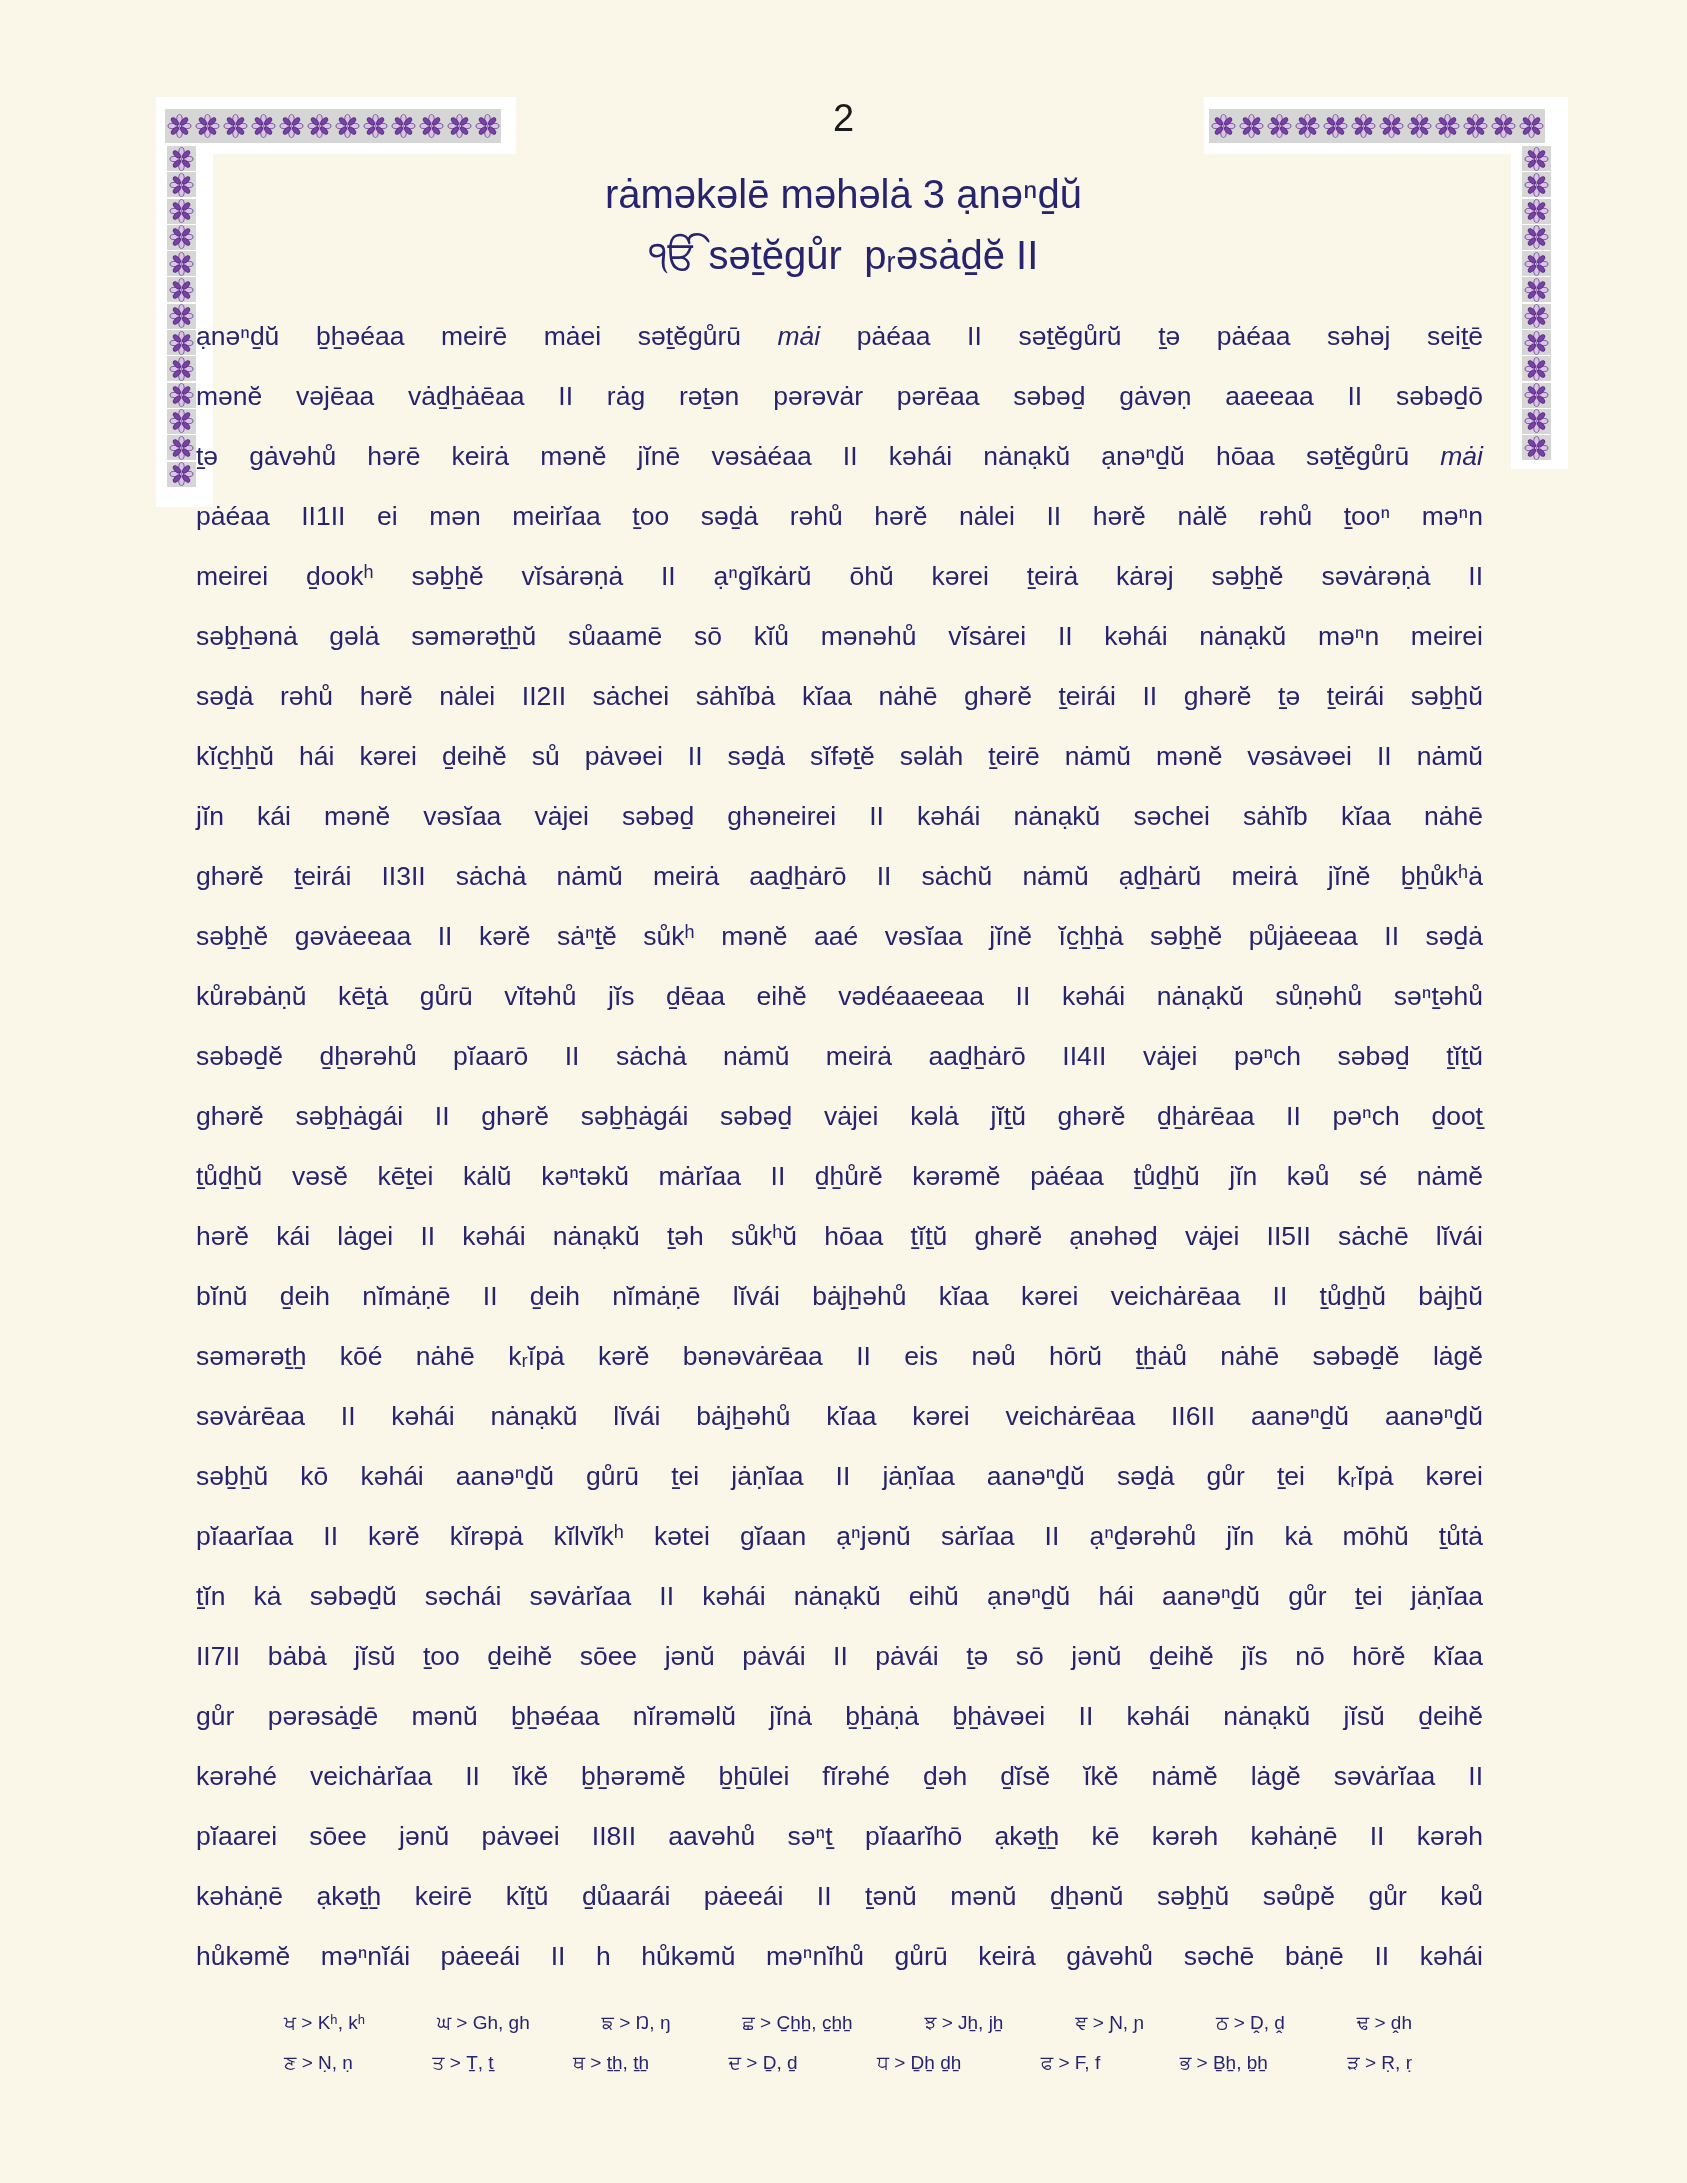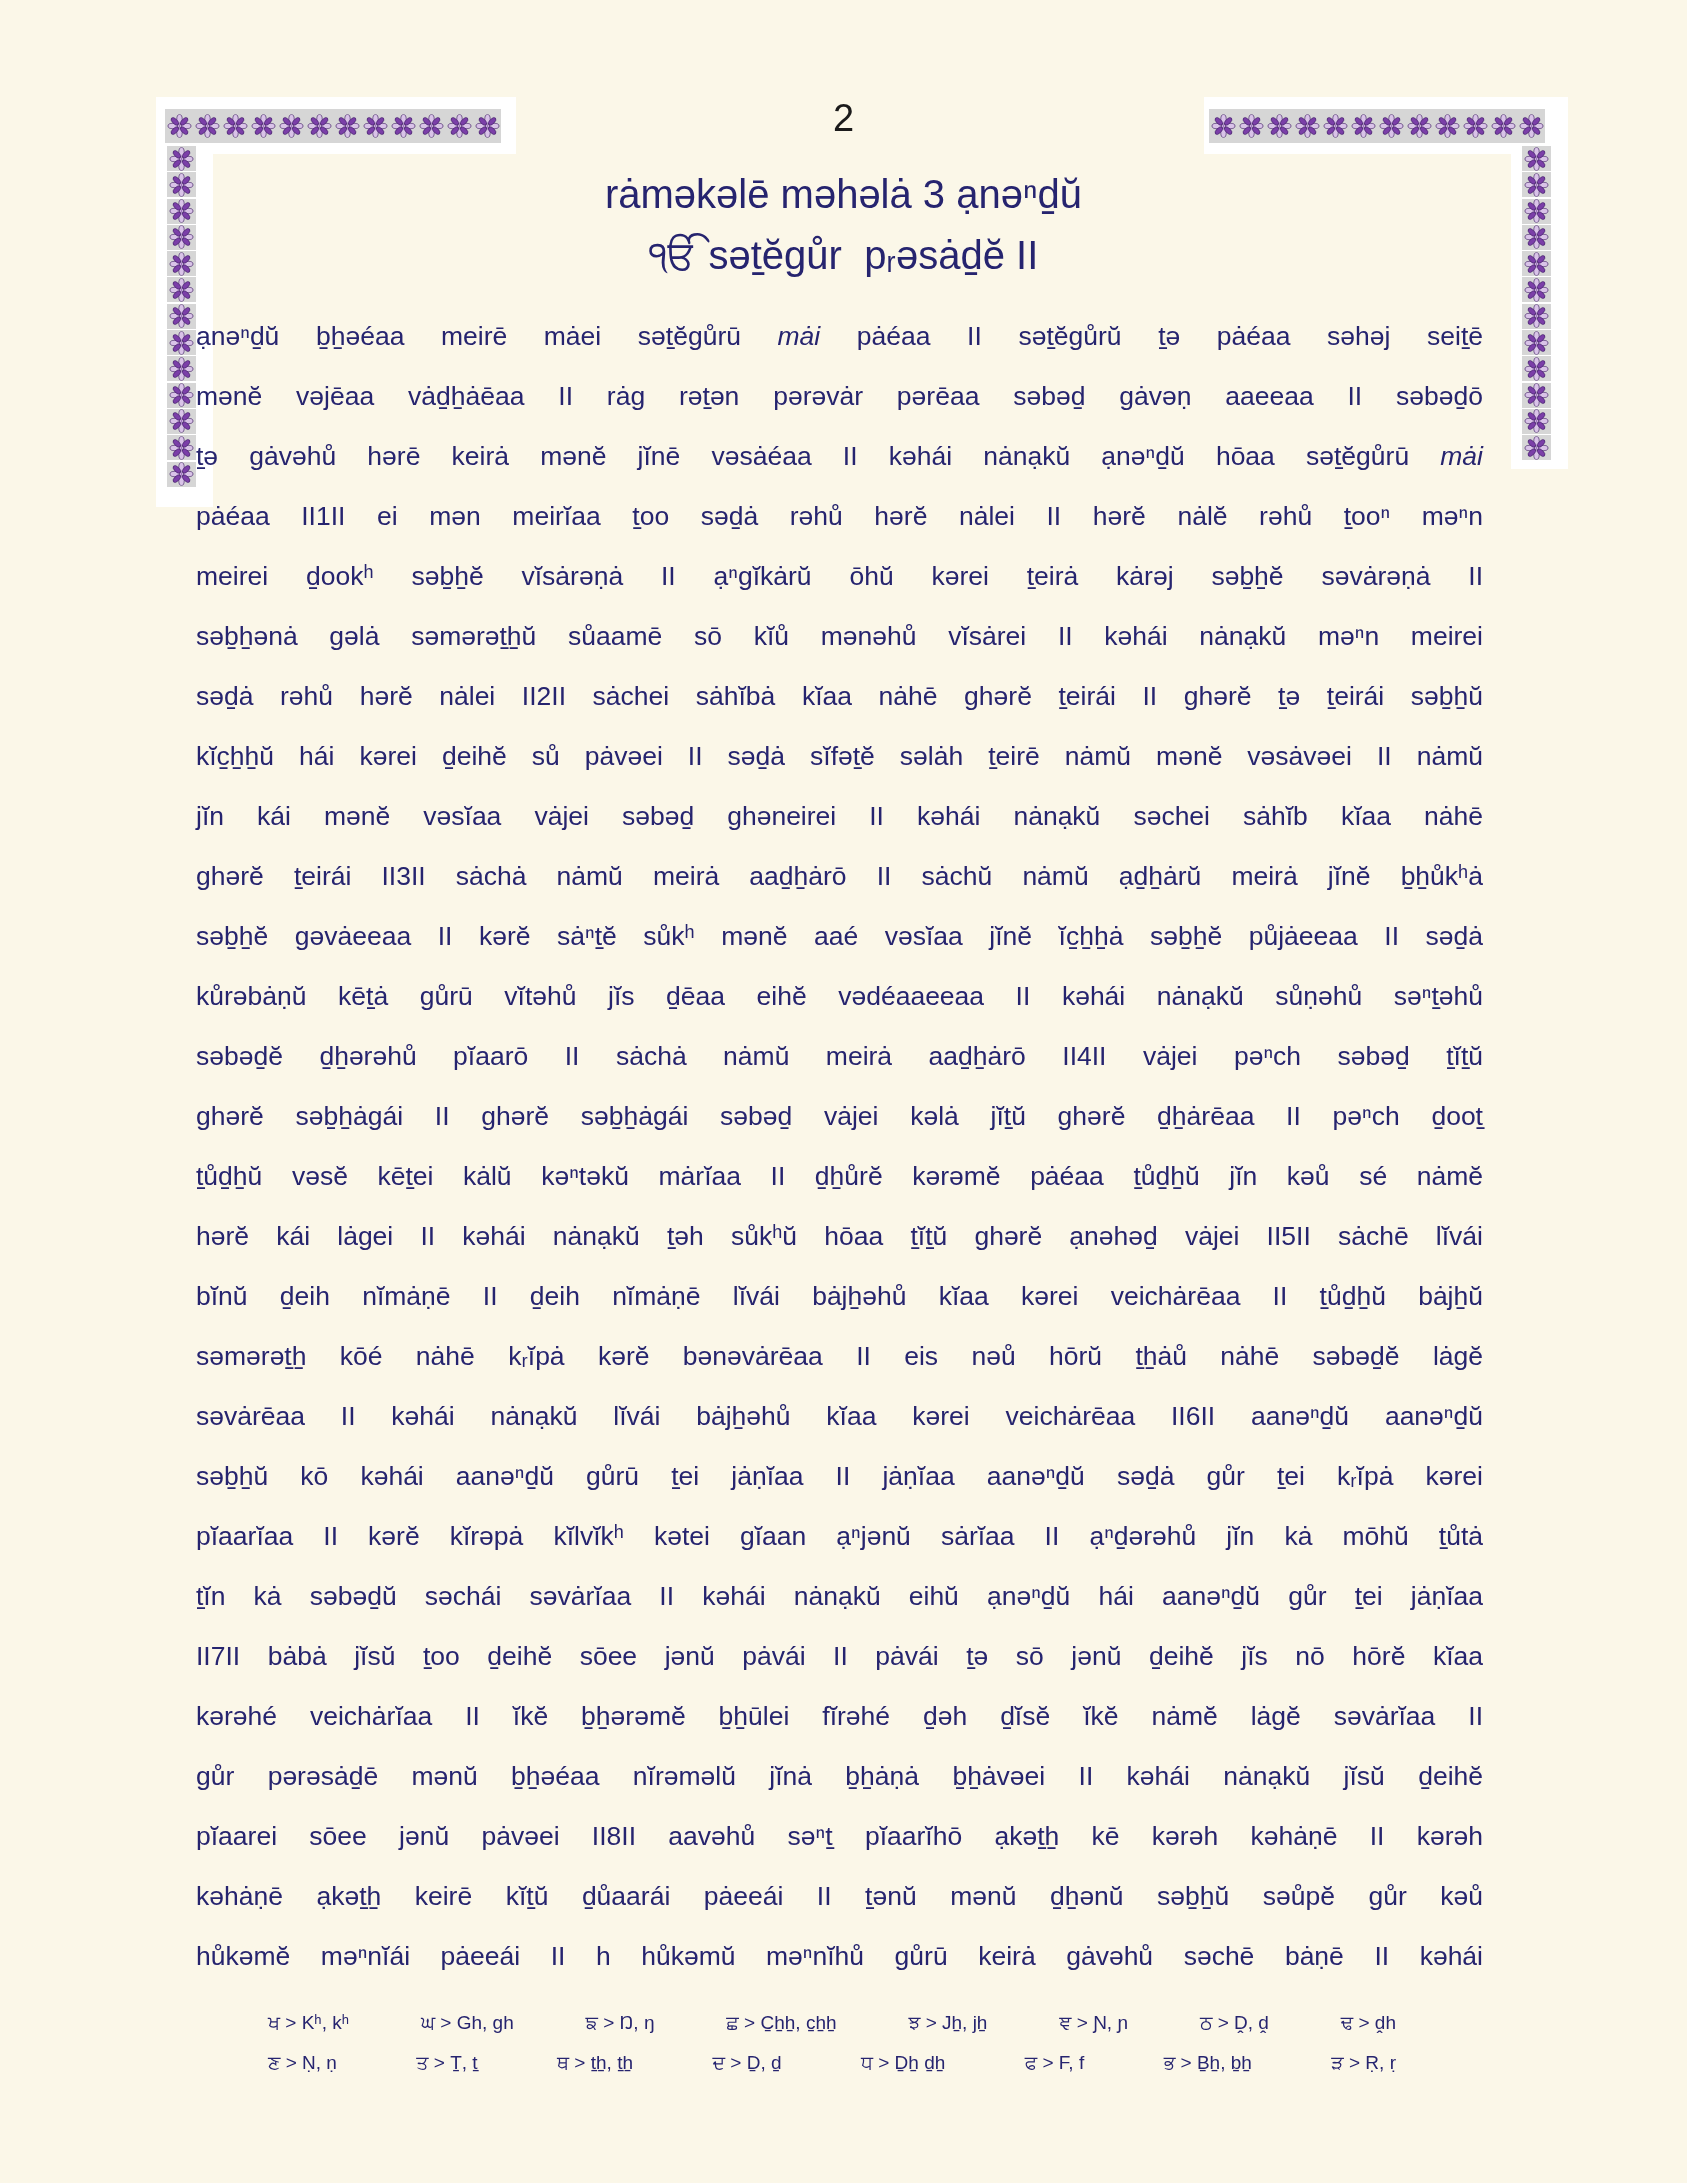--- a/index.html
+++ b/index.html
@@ -54,21 +54,21 @@
   .tline{
     font-size:26.5px;
     height:60px;line-height:60px;
     text-align:justify;text-align-last:justify;
     white-space:normal;
     overflow:visible;
   }
   .tline i{font-style:italic;}
 
   .legend{
-    position:absolute;left:268px;top:2003px;width:1128px;
+    position:absolute;left:284px;top:2003px;width:1128px;
     font-size:19px;
   }
   .legend-row{
     display:flex;justify-content:space-between;
     height:40px;line-height:40px;
   }
   .legend-item{white-space:nowrap;}
 </style>
 </head>
 <body>
@@ -377,22 +377,22 @@
       <div class="tline">ghərĕ səb̠h̠ȧgái II ghərĕ səb̠h̠ȧgái səbəd̠ vȧjei kəlȧ jĭt̠ŭ ghərĕ d̠h̠ȧrēaa II pəⁿch d̠oot̠</div>
       <div class="tline">t̠ůd̠h̠ŭ vəsĕ kēt̠ei kȧlŭ kəⁿtəkŭ mȧrĭaa II d̠h̠ůrĕ kərəmĕ pȧéaa t̠ůd̠h̠ŭ jĭn kəů sé nȧmĕ</div>
       <div class="tline">hərĕ kái lȧgei II kəhái nȧnạkŭ t̠əh sůkʰŭ hōaa t̠ĭt̠ŭ ghərĕ ạnəhəd̠ vȧjei II5II sȧchē lĭvái</div>
       <div class="tline">bĭnŭ d̠eih nĭmȧṇē II d̠eih nĭmȧṇē lĭvái bȧjh̠əhů kĭaa kərei veichȧrēaa II t̠ůd̠h̠ŭ bȧjh̠ŭ</div>
       <div class="tline">səmərət̠h̠ kōé nȧhē kᵣĭpȧ kərĕ bənəvȧrēaa II eis nəů hōrŭ t̠h̠ȧů nȧhē səbəd̠ĕ lȧgĕ</div>
       <div class="tline">səvȧrēaa II kəhái nȧnạkŭ lĭvái bȧjh̠əhů kĭaa kərei veichȧrēaa II6II aanəⁿd̠ŭ aanəⁿd̠ŭ</div>
       <div class="tline">səb̠h̠ŭ kō kəhái aanəⁿd̠ŭ gůrū t̠ei jȧṇĭaa II jȧṇĭaa aanəⁿd̠ŭ səd̠ȧ gůr t̠ei kᵣĭpȧ kərei</div>
       <div class="tline">pĭaarĭaa II kərĕ kĭrəpȧ kĭlvĭkʰ kətei gĭaan ạⁿjənŭ sȧrĭaa II ạⁿd̠ərəhů jĭn kȧ mōhŭ t̠ůtȧ</div>
       <div class="tline">t̠ĭn kȧ səbəd̠ŭ səchái səvȧrĭaa II kəhái nȧnạkŭ eihŭ ạnəⁿd̠ŭ hái aanəⁿd̠ŭ gůr t̠ei jȧṇĭaa</div>
       <div class="tline">II7II bȧbȧ jĭsŭ t̠oo d̠eihĕ sōee jənŭ pȧvái II pȧvái t̠ə sō jənŭ d̠eihĕ jĭs nō hōrĕ kĭaa</div>
+      <div class="tline">gůr pərəsȧd̠ē mənŭ b̠h̠əéaa nĭrəməlŭ jĭnȧ b̠h̠ȧṇȧ b̠h̠ȧvəei II kəhái nȧnạkŭ jĭsŭ d̠eihĕ</div>
       <div class="tline">kərəhé veichȧrĭaa II ĭkĕ b̠h̠ərəmĕ b̠h̠ūlei fĭrəhé d̠əh d̠ĭsĕ ĭkĕ nȧmĕ lȧgĕ səvȧrĭaa II</div>
-      <div class="tline">gůr pərəsȧd̠ē mənŭ b̠h̠əéaa nĭrəməlŭ jĭnȧ b̠h̠ȧṇȧ b̠h̠ȧvəei II kəhái nȧnạkŭ jĭsŭ d̠eihĕ</div>
       <div class="tline">pĭaarei sōee jənŭ pȧvəei II8II aavəhů səⁿt̠ pĭaarĭhō ạkət̠h̠ kē kərəh kəhȧṇē II kərəh</div>
       <div class="tline">kəhȧṇē ạkət̠h̠ keirē kĭt̠ŭ d̠ůaarái pȧeeái II t̠ənŭ mənŭ d̠h̠ənŭ səb̠h̠ŭ səůpĕ gůr kəů</div>
       <div class="tline">hůkəmĕ məⁿnĭái pȧeeái II h hůkəmŭ məⁿnĭhů gůrū keirȧ gȧvəhů səchē bȧṇē II kəhái</div>
     </div>
 
   <div class="legend">
     <div class="legend-row">
         <span class="legend-item">ਖ &gt; Kʰ, kʰ</span>
         <span class="legend-item">ਘ &gt; Gh, gh</span>
         <span class="legend-item">ਙ &gt; Ŋ, ŋ</span>

